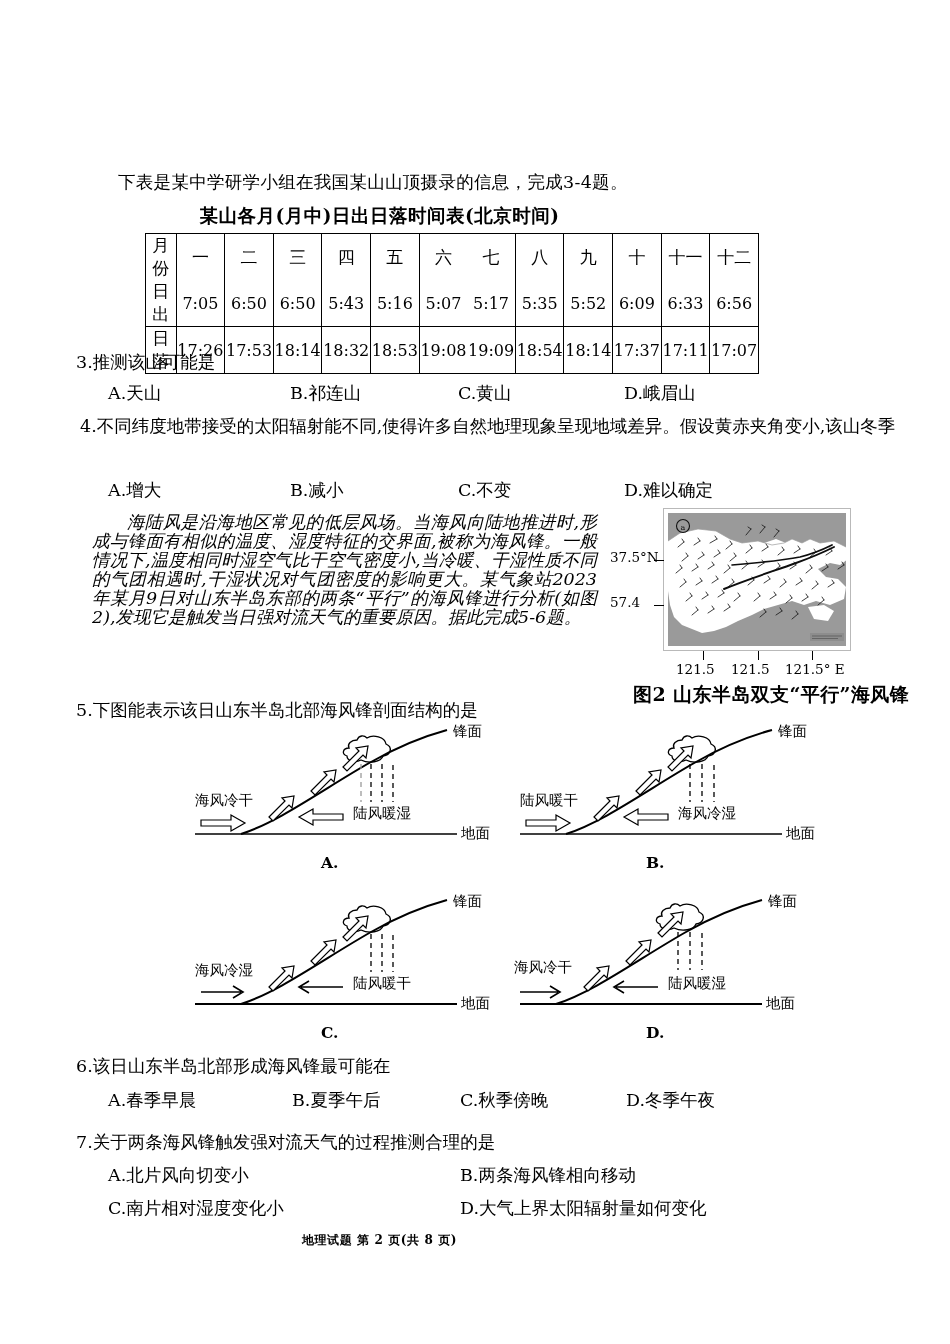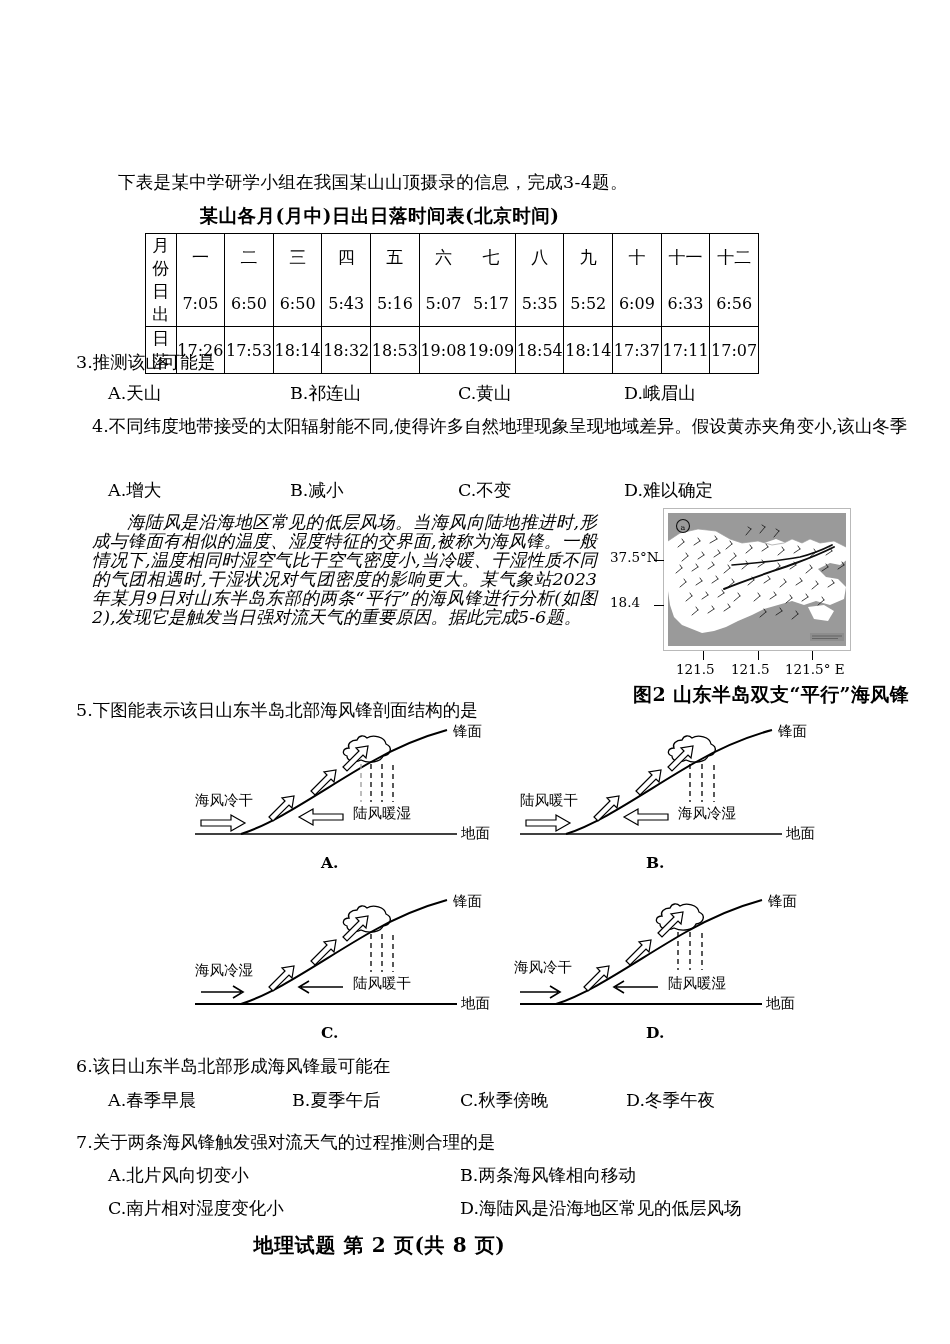--- a/index.html
+++ b/index.html
@@ -137,21 +137,21 @@
     position: absolute;
     font-size: 14.5px;
     white-space: nowrap;
   }
 
   
   .footer {
     position: absolute;
     left: 0; right: 0;
     text-align: center;
-    font-size: 20px;
+    font-size: 12px;
     font-weight: 700;
     letter-spacing: 0.6px;
   }
 </style>
 </head>
 <body>
 
 <div class="page">
 
   <div class="line" style="left:118px; top:170px;">下表是某中学研学小组在我国某山山顶摄录的信息，完成3-4题。</div>
@@ -207,32 +207,32 @@
       </tr>
     </tbody>
   </table>
 
   <div class="qnum" style="left:76px; top:350px;">3.推测该山可能是</div>
   <div class="opt" style="left:108px; top:381px;">A.天山</div>
   <div class="opt" style="left:290px; top:381px;">B.祁连山</div>
   <div class="opt" style="left:458px; top:381px;">C.黄山</div>
   <div class="opt" style="left:624px; top:381px;">D.峨眉山</div>
 
-  <div class="qnum" style="left:92px; top:414px;">4.不同纬度地带接受的太阳辐射能不同,使得许多自然地理现象呈现地域差异。假设黄赤夹角变小,该山冬季</div>
+  <div class="qnum" style="left:80px; top:414px;">4.不同纬度地带接受的太阳辐射能不同,使得许多自然地理现象呈现地域差异。假设黄赤夹角变小,该山冬季</div>
   <div class="opt" style="left:108px; top:478px;">A.增大</div>
   <div class="opt" style="left:290px; top:478px;">B.减小</div>
   <div class="opt" style="left:458px; top:478px;">C.不变</div>
   <div class="opt" style="left:624px; top:478px;">D.难以确定</div>
 
   <div class="para" style="left:92px; top:513px; width:505px; text-indent:35px;">海陆风是沿海地区常见的低层风场。当海风向陆地推进时,形成与锋面有相似的温度、湿度特征的交界面,被称为海风锋。一般情况下,温度相同时湿空气比干空气密度小,当冷暖、干湿性质不同的气团相遇时,干湿状况对气团密度的影响更大。某气象站2023年某月9日对山东半岛东部的两条“平行”的海风锋进行分析(如图2),发现它是触发当日强对流天气的重要原因。据此完成5-6题。</div>
 
   <div class="fig2-wrap">
 
     <div class="fig-axis-lbl" style="left:610px; top:549px;">37.5°N</div>
-    <div class="fig-axis-lbl" style="left:610px; top:594px;">18.4</div>
+    <div class="fig-axis-lbl" style="left:610px; top:594px;">57.4</div>
 
     <div class="fig2-box" style="left:663px; top:508px; width:188px; height:143px;">
       <div class="fig2-inner">
         <svg width="180" height="135" viewBox="0 0 180 135">
 
           <rect x="0" y="0" width="180" height="135" fill="#9a9a9a"></rect>
 
           <path d="M0,28 L12,20 L30,16 L48,18 L62,26 L74,30 L90,28 L104,32 L116,30
                    L124,26 L134,30 L142,26 L152,30 L166,28 L178,34 L180,46
                    L172,52 L162,50 L150,56 L158,64 L170,66 L178,74 L176,86
@@ -482,17 +482,17 @@
   <div class="qnum" style="left:76px; top:1054px;">6.该日山东半岛北部形成海风锋最可能在</div>
   <div class="opt" style="left:108px; top:1088px;">A.春季早晨</div>
   <div class="opt" style="left:292px; top:1088px;">B.夏季午后</div>
   <div class="opt" style="left:460px; top:1088px;">C.秋季傍晚</div>
   <div class="opt" style="left:626px; top:1088px;">D.冬季午夜</div>
 
   <div class="qnum" style="left:76px; top:1130px;">7.关于两条海风锋触发强对流天气的过程推测合理的是</div>
   <div class="opt" style="left:108px; top:1163px;">A.北片风向切变小</div>
   <div class="opt" style="left:460px; top:1163px;">B.两条海风锋相向移动</div>
   <div class="opt" style="left:108px; top:1196px;">C.南片相对湿度变化小</div>
-  <div class="opt" style="left:460px; top:1196px;">D.海陆风是沿海地区常见的低层风场</div>
+  <div class="opt" style="left:460px; top:1196px;">D.大气上界太阳辐射量如何变化</div>
 
   <div class="footer" style="top:1232px;">地理试题    第 2 页(共 8 页)</div>
 
 </div>
 
 </body></html>

